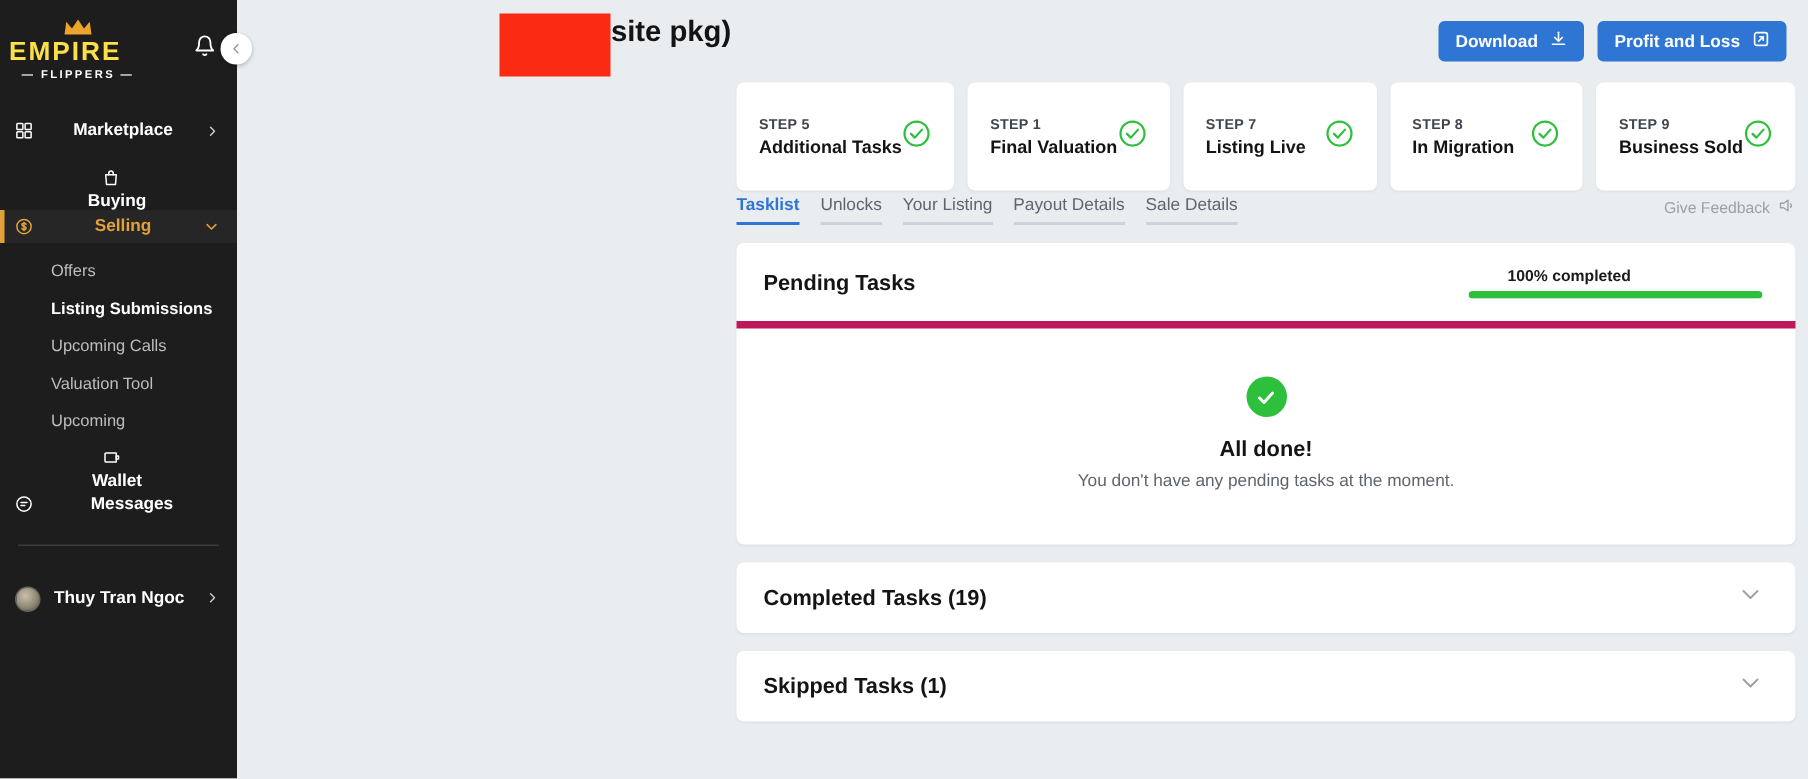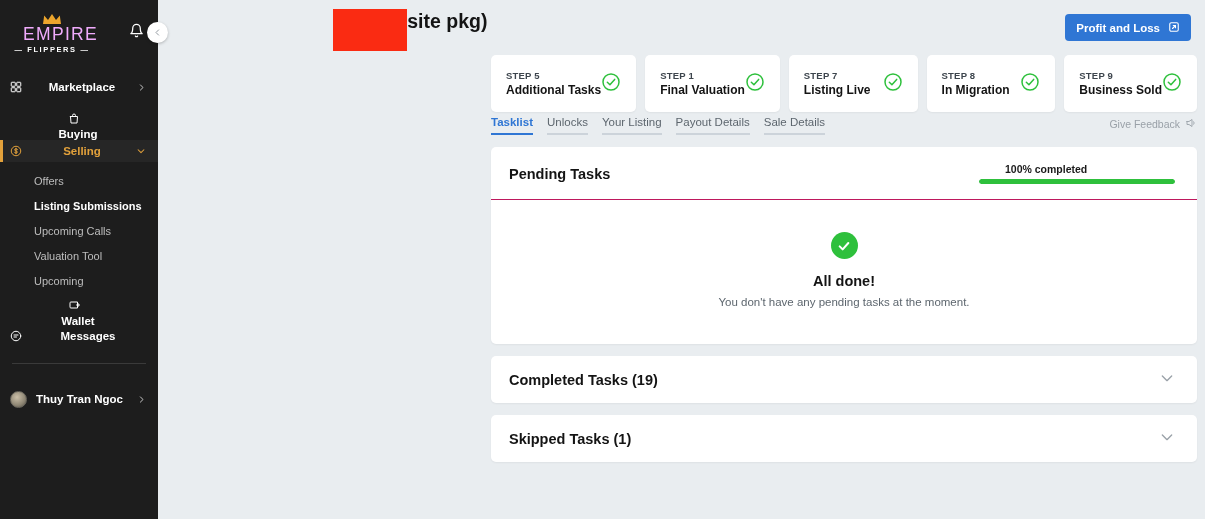--- a/index.html
+++ b/index.html
@@ -25,23 +25,23 @@
     height: 62px;
   }
   .logo {
     width: 92px; height: 52px;
     position: relative;
     flex: 0 0 92px;
   }
   .crown { position: absolute; left: 50%; top: 3px; transform: translateX(-50%); }
   .logo-empire {
     position: absolute; top: 18px; left: 0; width: 92px;
-    text-align: right;
-    font-size: 17.5px; font-weight: 400; letter-spacing: 1.3px;
-    color: #f0abfc; line-height: 1;
+    text-align: left;
+    font-size: 17.5px; font-weight: 700; letter-spacing: 1.3px;
+    color: #fde047; line-height: 1;
   }
   .logo-flippers {
     position: absolute; top: 38px; left: 0; width: 92px;
     text-align: center;
     font-size: 7.5px; font-weight: 600; letter-spacing: 1.6px;
     color: #ffffff; line-height: 1;
   }
   .bell {
     margin-left: auto; margin-top: 10px;
     width: 24px; height: 24px;
@@ -153,21 +153,21 @@
 
   .steps {
     display: flex; gap: 9px;
     padding: 0 8px 0 333px;
     margin-top: 3px;
   }
   .step-card {
     flex: 1;
     background: #ffffff;
     border-radius: 5px;
-    height: 57px;
+    height: 72px;
     display: flex; align-items: center;
     padding: 0 15px;
     box-shadow: 0 1px 2px rgba(0,0,0,0.05);
   }
   .step-texts { flex: 1; }
   .step-num {
     font-size: 9.5px; font-weight: 700; color: #3d454d;
     letter-spacing: 0.2px; line-height: 13px;
   }
   .step-name {
@@ -202,21 +202,21 @@
 
   .panel {
     background: #ffffff;
     border-radius: 5px;
     margin: 12px 8px 0 333px;
     box-shadow: 0 1px 2px rgba(0,0,0,0.05);
   }
   .panel-head {
     display: flex; align-items: center;
     padding: 16px 22px 15px 18px;
-    border-bottom: 1px solid #be185d;
+    border-bottom: 5px solid #be185d;
   }
   .panel-title { font-size: 14.5px; font-weight: 700; color: #141414; }
   .progress-wrap { margin-left: auto; width: 196px; }
   .progress-label {
     font-size: 10.5px; font-weight: 700; color: #1a1a1a;
     margin-bottom: 4px; margin-left: 26px;
   }
   .progress-track {
     width: 100%; height: 5px; border-radius: 3px;
     background: #e3e7ea; overflow: hidden;
@@ -384,20 +384,30 @@
   <main class="main">
 
     <div class="header">
       <div class="title-wrap">
         <div class="title">com (2 site pkg)</div>
         <div class="subtitle">package</div>
         <div class="redaction"></div>
       </div>
 
       <div class="header-actions">
+        <button class="btn">
+          <span>Download</span>
+          <span>
+            <svg width="12" height="12" viewBox="0 0 24 24" fill="none" stroke="#ffffff" stroke-width="2.2" stroke-linecap="round" stroke-linejoin="round">
+              <path d="M12 3v11"></path>
+                <polyline points="7 10 12 15 17 10"></polyline>
+                <path d="M4 19h16"></path>
+            </svg>
+          </span>
+        </button>
         <button class="btn">
           <span>Profit and Loss</span>
           <span>
             <svg width="12" height="12" viewBox="0 0 24 24" fill="none" stroke="#ffffff" stroke-width="2.2" stroke-linecap="round" stroke-linejoin="round">
               <rect x="3.5" y="3.5" width="17" height="17" rx="3"></rect>
                 <path d="M9 15l6-6M10.5 9H15v4.5"></path>
             </svg>
           </span>
         </button>
       </div>

